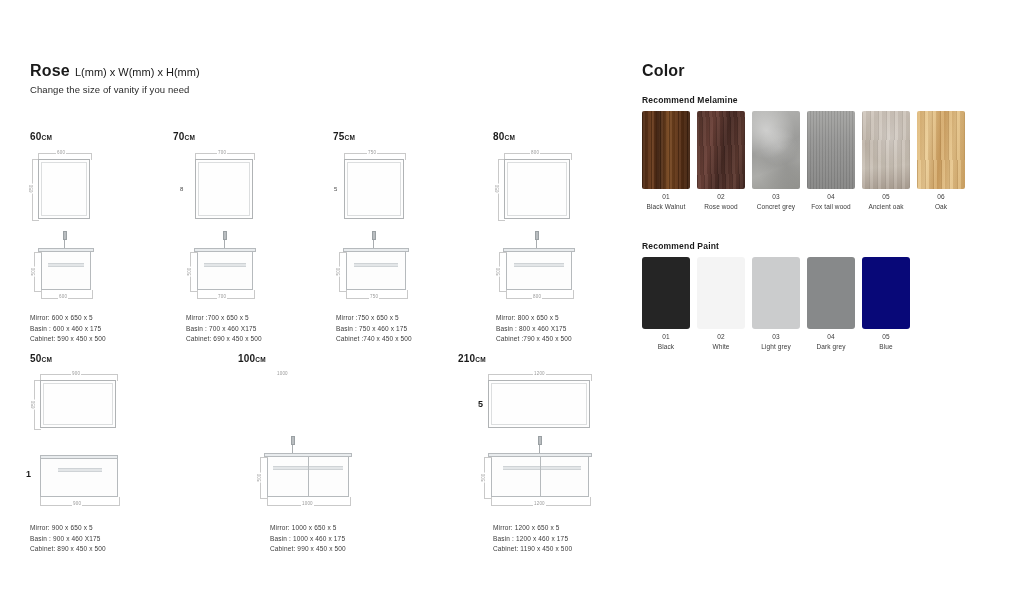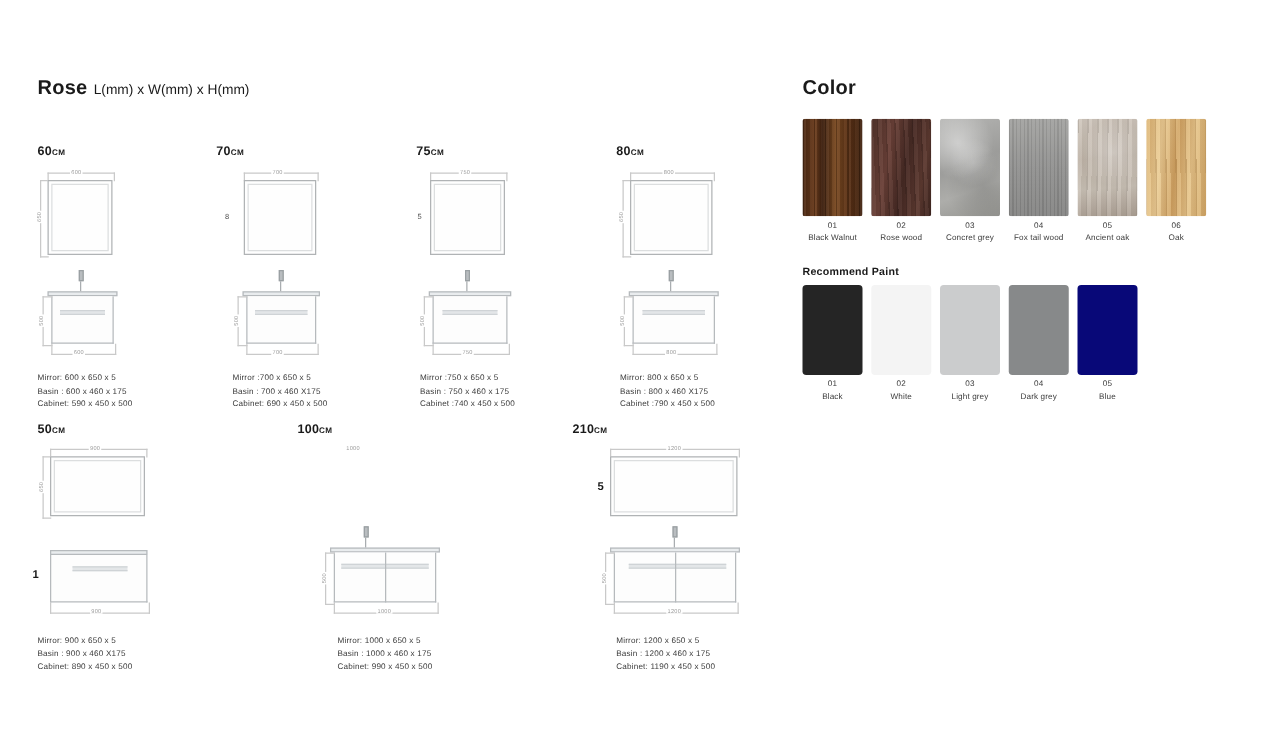--- a/index.html
+++ b/index.html
@@ -248,20 +248,21 @@
   }
 </style>
 </head>
 <body>
 
 <div class="panel" id="size-panel">
 
   <div>
     <span class="sec-title">Rose</span><span class="sec-title-sub">L(mm) x W(mm) x H(mm)</span>
   </div>
+  <div class="sec-desc">Change the size of vanity if you need</div>
 
   <div class="size-grid">
 
     <div class="size-cell" style="left:0px; top:18px;">
       <div class="cell-head">
         <span>60</span><span class="cm">CM</span>
       </div>
       <div class="draw" style="height:165px;">
 
         <div class="dim-top" style="left:8px; top:6px; width:52px; height:6px;"></div>
@@ -458,20 +459,21 @@
 
   </div>
 </div>
 
 <div class="panel" id="color-panel">
 
   <div class="sec-title">Color</div>
 
   
   <div style="margin-top:15px;">
+    <div class="sw-group-title">Recommend Melamine</div>
     <div class="sw-row">
 
       <div class="sw-item">
         <div class="sw-chip tex-walnut"></div>
         <div class="sw-cap">
           <span class="n">01</span>
           <span>Black Walnut</span>
         </div>
       </div>
 
@@ -512,21 +514,21 @@
         <div class="sw-cap">
           <span class="n">06</span>
           <span>Oak</span>
         </div>
       </div>
 
     </div>
   </div>
 
   
-  <div style="margin-top:17px;">
+  <div style="margin-top:30px;">
     <div class="sw-group-title">Recommend Paint</div>
     <div class="sw-row">
 
       <div class="sw-item">
         <div class="sw-chip paint" style="background:#252525;"></div>
         <div class="sw-cap">
           <span class="n">01</span>
           <span>Black</span>
         </div>
       </div>

